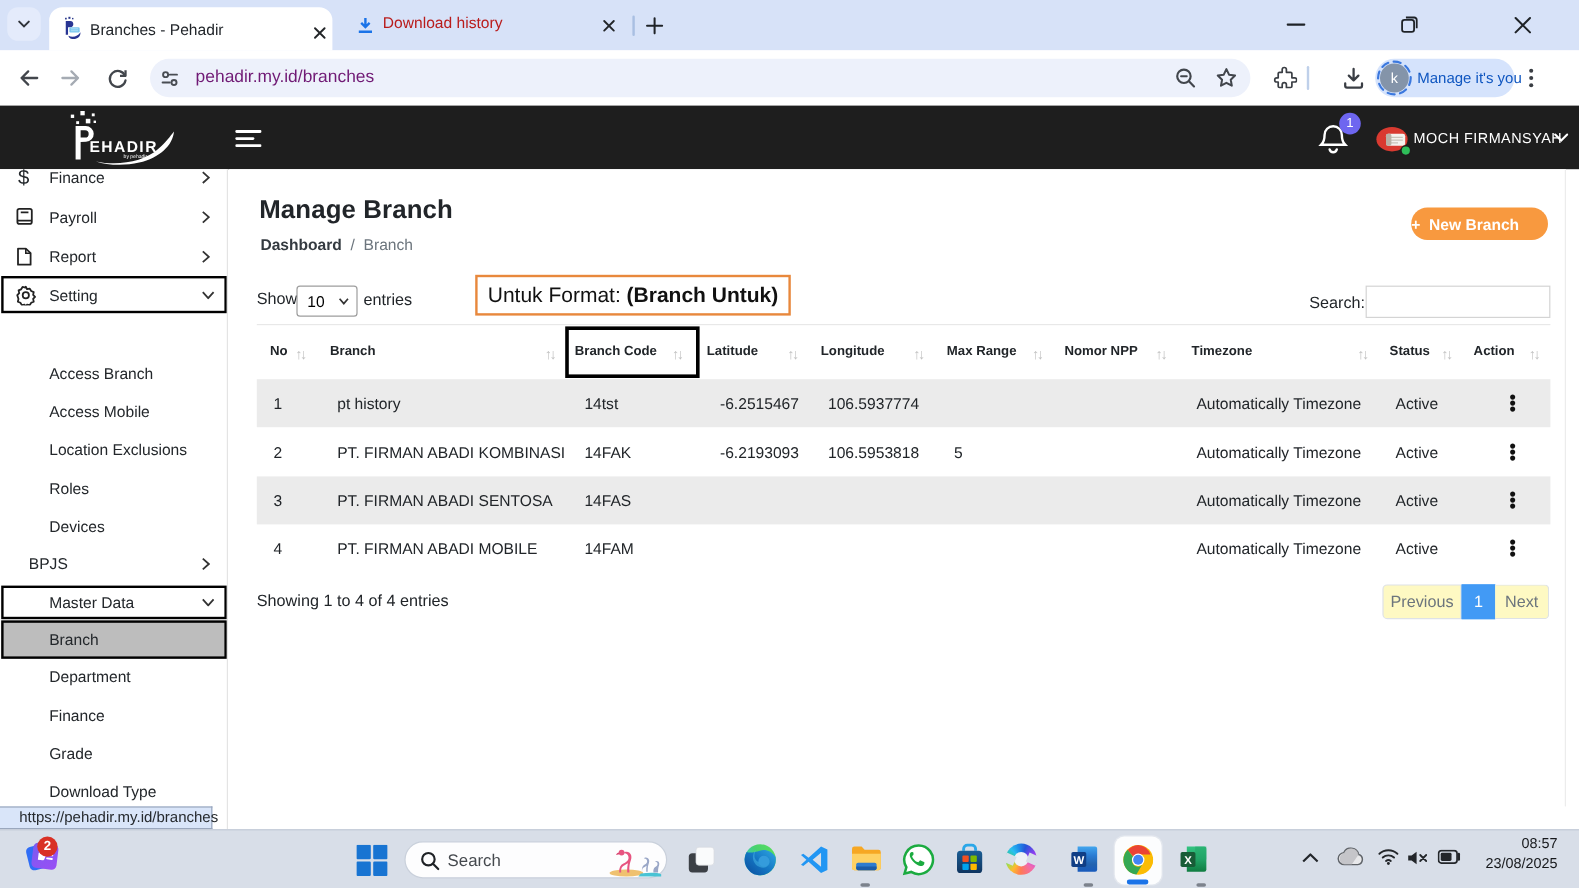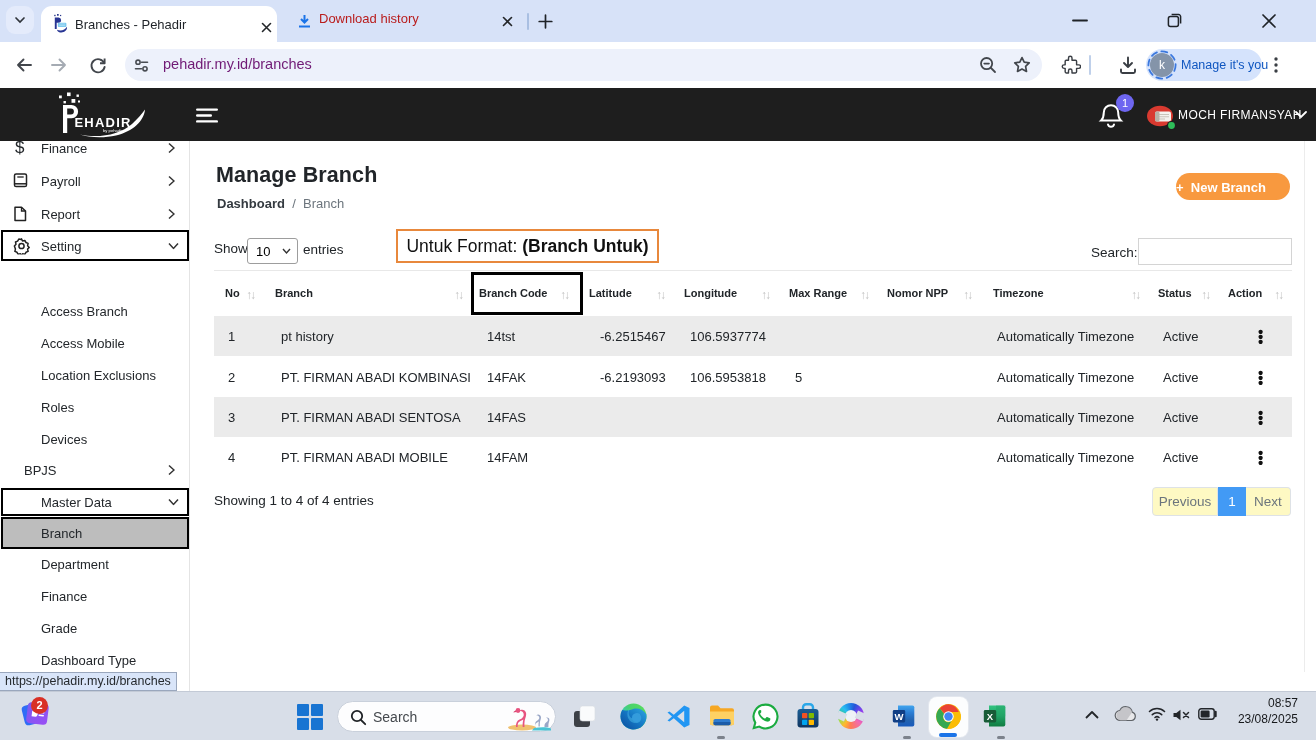--- a/index.html
+++ b/index.html
@@ -41,21 +41,21 @@
 #searchlbl{position:absolute;left:900px;top:104px;font-size:13.5px;color:#212529}
 #searchbox{position:absolute;left:947px;top:97px;width:154px;height:27px;border:1px solid #d4d4d4;background:#fff}
 .th{position:absolute;font-size:11px;font-weight:700;color:#212529;white-space:nowrap}
 .sort{position:absolute;font-size:12px;color:#c2c2c2;letter-spacing:-2px;white-space:nowrap}
 .row{position:absolute;left:23px;width:1078px}
 .cell{position:absolute;font-size:13px;color:#212529;white-space:nowrap;top:50%;transform:translateY(-50%)}
 .dots3{position:absolute;top:50%;transform:translateY(-50%);font-weight:700;color:#111;font-size:15px;line-height:5px}
 #showing{position:absolute;left:23px;top:352px;font-size:13.5px;color:#212529}
 #pager{position:absolute;left:961px;top:346px;height:29px;display:flex;font-size:13.5px}
 .pbtn{border:1px solid #dee2e6;background:#fef9c3;color:#6c757d;display:flex;align-items:center;justify-content:center}
-#statusbub{position:absolute;left:0;top:672px;width:177px;height:19px;background:#d9e5f9;border:1px solid #9aa7bd;border-left:none;font-size:12.5px;color:#262a2e;padding-left:5px;line-height:17px;white-space:nowrap}
+#statusbub{position:absolute;left:0;top:672px;width:177px;height:19px;background:#d9e5f9;border:1px solid #9aa7bd;border-left:none;font-size:12.5px;color:#262a2e;padding-left:16px;line-height:17px;white-space:nowrap}
 
 #taskbar{position:absolute;left:0;top:691px;width:1316px;height:49px;background:#d8dee8;border-top:1px solid #c3cad6}
 #searchpill{position:absolute;left:337px;top:9px;width:219px;height:31px;border-radius:16px;background:#fdfdfe;border:1px solid #c9d0db}
 #tbsearchtxt{position:absolute;left:35px;top:7px;font-size:14px;color:#45494e}
 #clock{position:absolute;right:18px;top:4px;text-align:right;font-size:12px;color:#17191c;line-height:15.5px}
 .tbico{position:absolute;top:3px;width:42px;height:42px;display:flex;align-items:center;justify-content:center}
 .dash{position:absolute;top:44px;width:8px;height:3px;border-radius:2px;background:#7c828c}
 </style>
 </head>
 <body>
@@ -277,21 +277,21 @@
  <div class="mitem" style="top:410px">
       <span class="mtxt">Department</span>
     </div>
  <div class="mitem" style="top:442px">
       <span class="mtxt">Finance</span>
     </div>
  <div class="mitem" style="top:474px">
       <span class="mtxt">Grade</span>
     </div>
  <div class="mitem" style="top:506px">
-      <span class="mtxt">Dashboard Type</span>
+      <span class="mtxt">Download Type</span>
     </div>
 </div>
 
 <div id="main">
  <h1>Manage Branch</h1>
  <div id="crumb"><b>Dashboard</b> &nbsp;/&nbsp; Branch</div>
  <div id="newbtn">+ &nbsp;New Branch</div>
  <span id="showrow" style="left:23px">Show</span>
  <div id="lensel">
       <span style="position:absolute;left:8px;top:5px">10</span>

